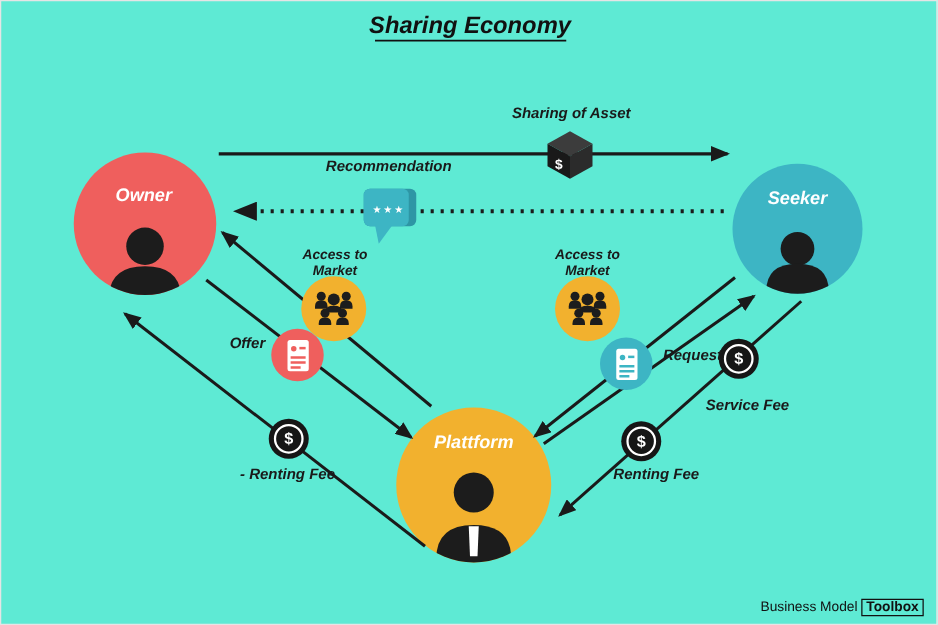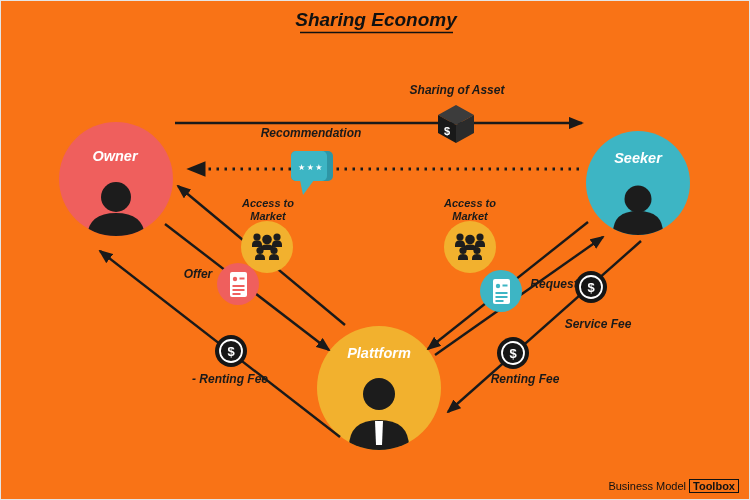--- a/index.html
+++ b/index.html
@@ -1,16 +1,16 @@
 <!DOCTYPE html>
 <html><head>
 <meta charset="utf-8">
 <style>
   html,body{margin:0;padding:0;background:#fff;}
-  .canvas{position:relative;width:750px;height:500px;background:#f97316;
+  .canvas{position:relative;width:750px;height:500px;background:#5eead4;
           border:1px solid #e5e5e5;box-sizing:border-box;overflow:hidden;
           font-family:"Liberation Sans",sans-serif;}
   svg{display:block;}
   .title-txt{font:italic 700 19px "Liberation Sans",sans-serif;fill:#111;text-anchor:middle;}
   .lbl{font:italic 600 12px "Liberation Sans",sans-serif;fill:#1a1a1a;text-anchor:middle;}
   .lbl-sm{font:italic 600 11px "Liberation Sans",sans-serif;fill:#1a1a1a;text-anchor:middle;}
   .node-lbl{font:italic 600 14.5px "Liberation Sans",sans-serif;fill:#fff;text-anchor:middle;}
   .coin-txt{font:700 13px "Liberation Sans",sans-serif;fill:#fff;text-anchor:middle;}
   .cube-txt{font:700 11px "Liberation Sans",sans-serif;fill:#fff;text-anchor:middle;}
   .star-txt{font:8px "DejaVu Sans",sans-serif;fill:#fff;text-anchor:middle;letter-spacing:1.5px;}

